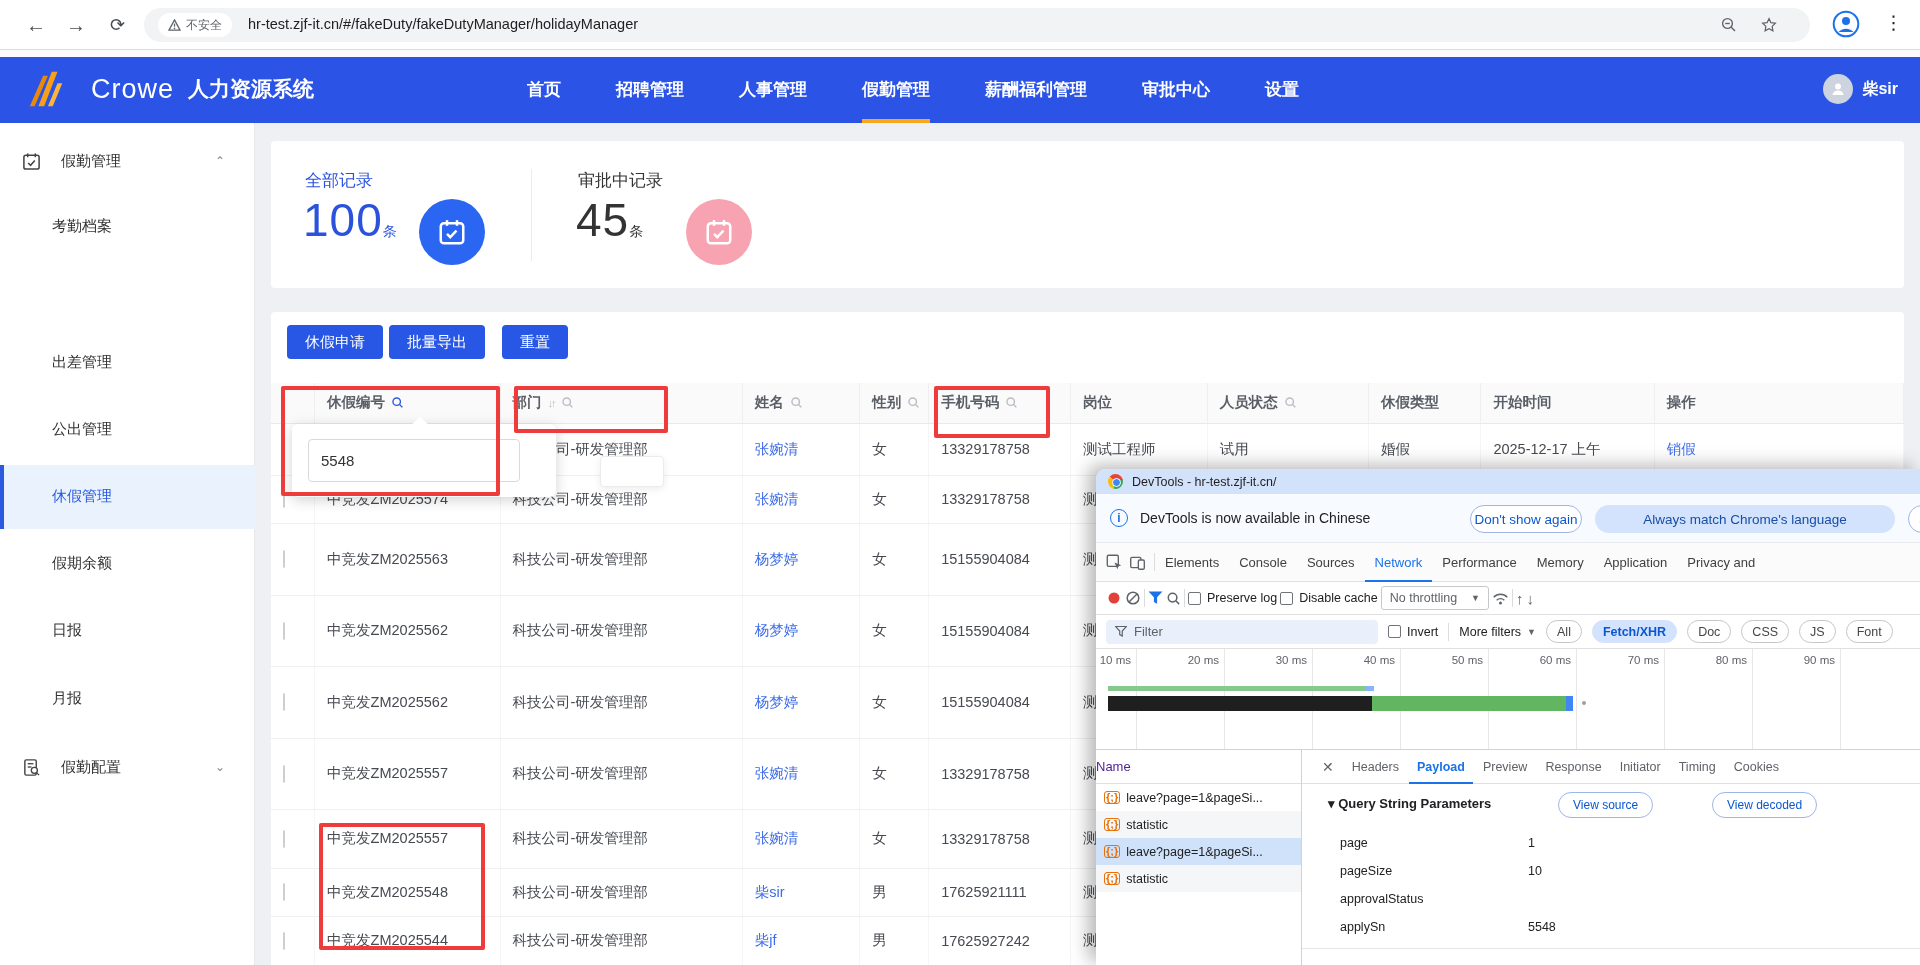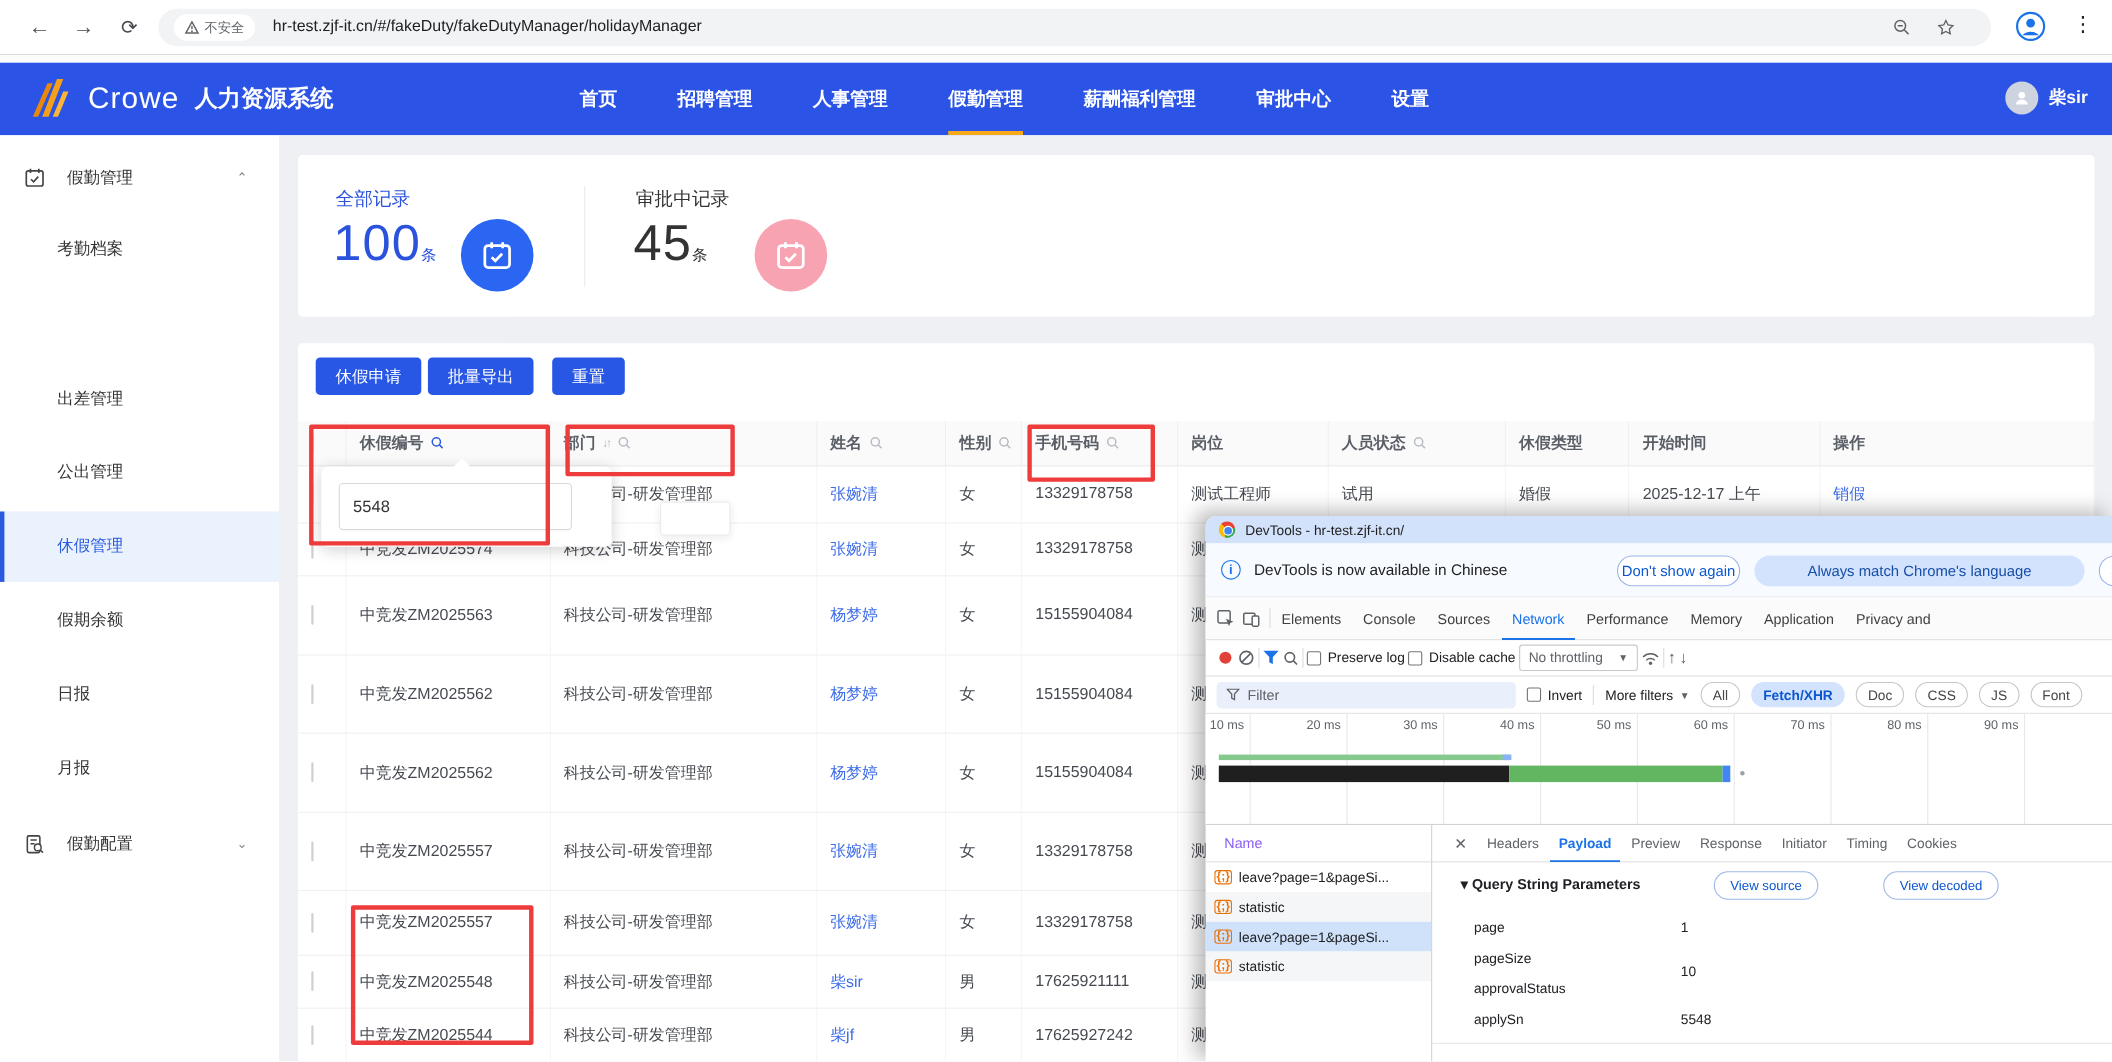--- a/index.html
+++ b/index.html
@@ -13,21 +13,21 @@
   .nav-ico{position:absolute;top:12px;font-size:20px;color:#474b4f;line-height:26px;}
   .url-pill{position:absolute;left:144px;top:8px;width:1666px;height:34px;background:#f1f3f4;border-radius:17px;}
   .sec-chip{position:absolute;left:14px;top:5px;height:24px;background:#fff;border-radius:12px;display:flex;align-items:center;padding:0 10px;gap:5px;font-size:12px;color:#5f6368;}
   .url-text{position:absolute;left:104px;top:8px;font-size:14.5px;color:#202124;}
   .pill-ico{position:absolute;top:8px;width:18px;height:18px;color:#5f6368;}
 
   
   .white-strip{position:absolute;left:0;top:50px;width:1920px;height:7px;background:#fbfbfc;}
   .app-header{position:absolute;left:0;top:57px;width:1920px;height:66px;background:#2b54e6;}
   .brand{position:absolute;left:26px;top:14px;display:flex;align-items:center;gap:12px;}
-  .brand-word{color:#fff;font-size:27px;letter-spacing:1px;}
+  .brand-word{color:#fff;font-size:27px;letter-spacing:1px;margin-left:11px;}
   .brand-prod{color:#fff;font-size:21px;font-weight:bold;margin-left:2px;}
   .top-nav{position:absolute;left:527px;top:0;height:66px;display:flex;gap:55px;}
   .top-nav .nav-item{height:66px;line-height:66px;color:#fff;font-size:17px;font-weight:bold;cursor:pointer;white-space:nowrap;}
   .top-nav .nav-item.active{box-shadow:inset 0 -4px 0 #f7a81b;}
   .hdr-user{position:absolute;right:22px;top:17px;display:flex;align-items:center;gap:9px;color:#fff;font-size:16px;font-weight:bold;}
   .hdr-avatar{width:30px;height:30px;border-radius:50%;background:#cdd3df;display:flex;align-items:center;justify-content:center;}
 
   
   .main-bg{position:absolute;left:255px;top:123px;width:1665px;height:842px;background:#eef0f3;}
   .sidebar{position:absolute;left:0;top:123px;width:255px;height:842px;background:#fff;border-right:1px solid #e8e8e8;}
@@ -86,21 +86,21 @@
   .throttle{display:flex;align-items:center;gap:14px;border:1px solid #c6c9cc;border-radius:3px;height:24px;padding:0 8px;font-size:12.5px;background:#fff;}
   .dt-filterrow{position:absolute;left:0;top:146px;width:824px;height:34px;border-bottom:1px solid #e0e0e0;display:flex;align-items:center;gap:10px;padding:0 10px;}
   .filter-input{width:272px;height:24px;background:#e9f0fb;border-radius:4px;display:flex;align-items:center;gap:7px;padding:0 9px;color:#5f6368;font-size:13px;}
   .chip{height:23px;border-radius:12px;border:1px solid #c4c7c5;background:#fff;font-size:12.5px;color:#444746;display:flex;align-items:center;padding:0 10px;cursor:pointer;white-space:nowrap;}
   .chip.sel{background:#d3e3fd;border-color:#d3e3fd;color:#0b57d0;font-weight:bold;}
   .dt-timeline{position:absolute;left:0;top:180px;width:824px;height:101px;border-bottom:1px solid #cfd2d6;background:#fff;overflow:hidden;}
   .gline{position:absolute;top:0;width:1px;height:101px;background:#e8e8e8;}
   .tick{position:absolute;top:5px;width:62px;text-align:right;font-size:11.5px;color:#5f6368;}
   .dt-bottom{position:absolute;left:0;top:281px;width:824px;height:215px;}
   .req-pane{position:absolute;left:0;top:0;width:206px;height:215px;border-right:1px solid #d0d3d6;overflow:hidden;}
-  .req-head{height:34px;line-height:34px;padding-left:17px;font-size:13px;color:#8b5cf6;border-bottom:1px solid #e0e0e0;}
+  .req-head{height:34px;line-height:34px;padding-left:0;font-size:13px;color:#4c1d95;border-bottom:1px solid #e0e0e0;}
   .req-row{height:27px;display:flex;align-items:center;gap:6px;padding-left:8px;font-size:12.5px;color:#202124;white-space:nowrap;overflow:hidden;cursor:pointer;}
   .req-row .jico{color:#e8710a;font-weight:bold;font-size:11px;border:1px solid #e8710a;border-radius:3px;padding:0 1px;line-height:11px;height:13px;}
   .req-row.alt{background:#f5f6f7;}
   .req-row.sel{background:#cfe2fa;}
   .det-pane{position:absolute;left:206px;top:0;width:618px;height:215px;}
   .det-tabs{height:34px;border-bottom:1px solid #e0e0e0;display:flex;align-items:center;gap:2px;padding-left:12px;}
   .det-tab{font-size:12.5px;color:#5f6368;padding:0 8px;height:34px;line-height:34px;cursor:pointer;}
   .det-tab.active{color:#1a73e8;box-shadow:inset 0 -2px 0 #1a73e8;font-weight:bold;}
   .qsp-title{position:absolute;left:26px;top:46px;font-size:13px;font-weight:bold;color:#202124;}
   .viewbtn{position:absolute;top:42px;height:26px;border:1px solid #9db6e8;border-radius:13px;background:#fff;color:#0b57d0;font-size:12px;display:flex;align-items:center;padding:0 14px;cursor:pointer;}
@@ -616,21 +616,21 @@
           <span class="det-tab">Initiator</span>
           <span class="det-tab">Timing</span>
           <span class="det-tab">Cookies</span>
         </div>
         <span class="qsp-title">▾ <span>Query String Parameters</span></span>
         <span class="viewbtn" style="left:256px;">View source</span>
         <span class="viewbtn" style="left:410px;">View decoded</span>
         <span class="param-row" style="top:86px;">page</span>
         <span class="param-val" style="top:86px;">1</span>
         <span class="param-row" style="top:114px;">pageSize</span>
-        <span class="param-val" style="top:126px;">10</span>
+        <span class="param-val" style="top:114px;">10</span>
         <span class="param-row" style="top:142px;">approvalStatus</span>
         <span class="param-val" style="top:142px;"></span>
         <span class="param-row" style="top:170px;">applySn</span>
         <span class="param-val" style="top:170px;">5548</span>
         <div class="det-hr"></div>
       </div>
     </div>
   </div>
 
 </div>

